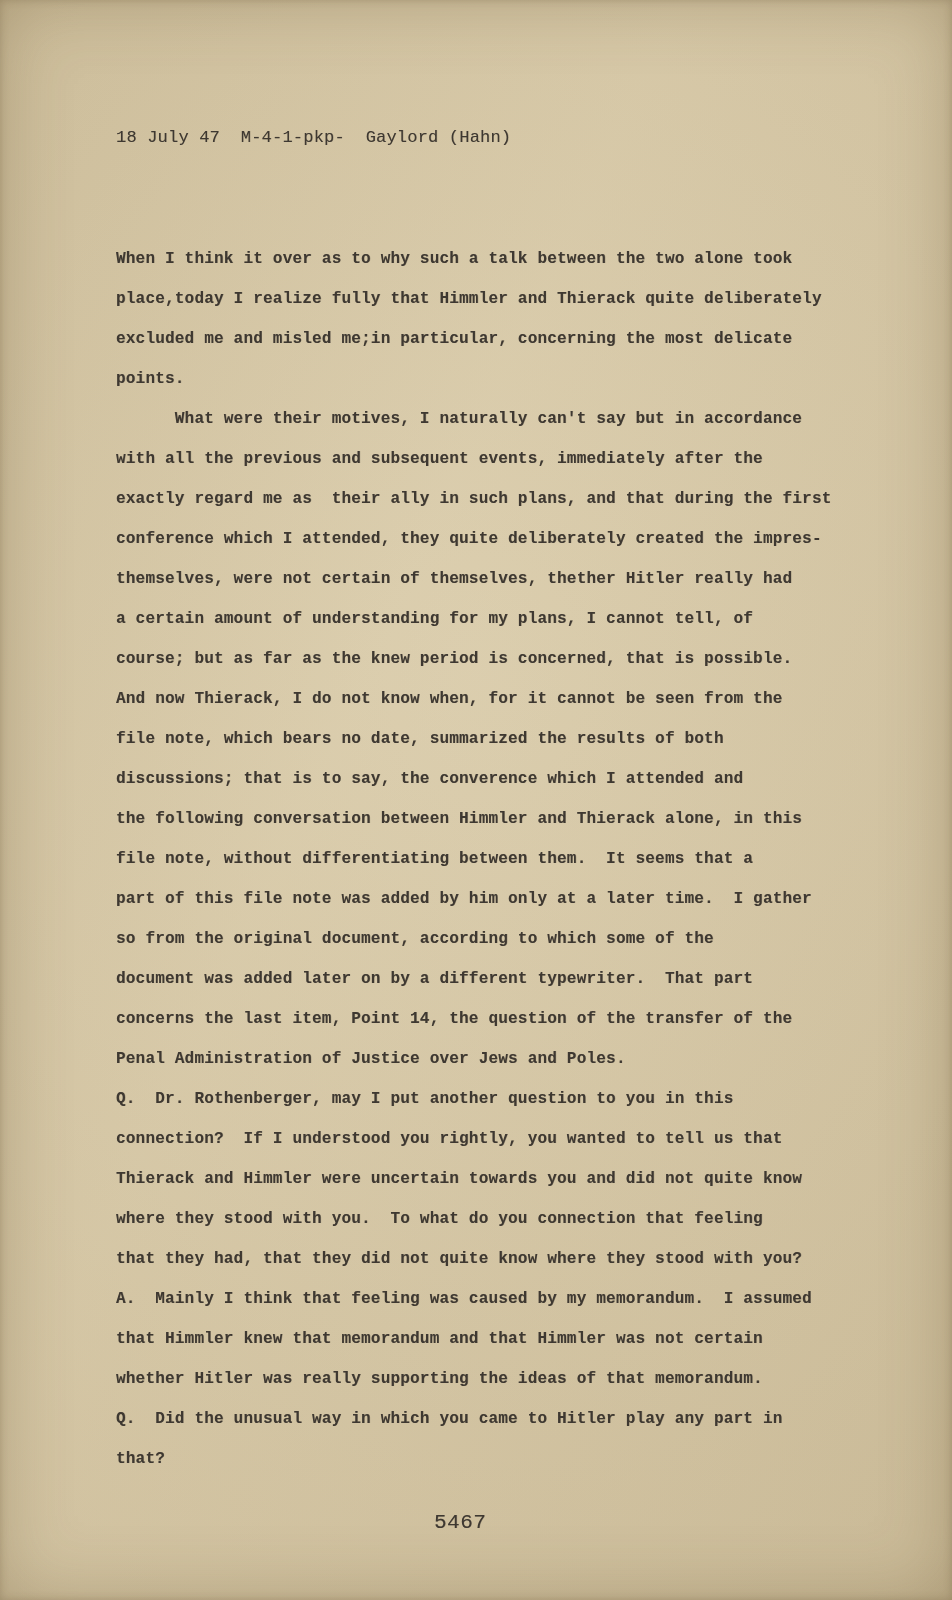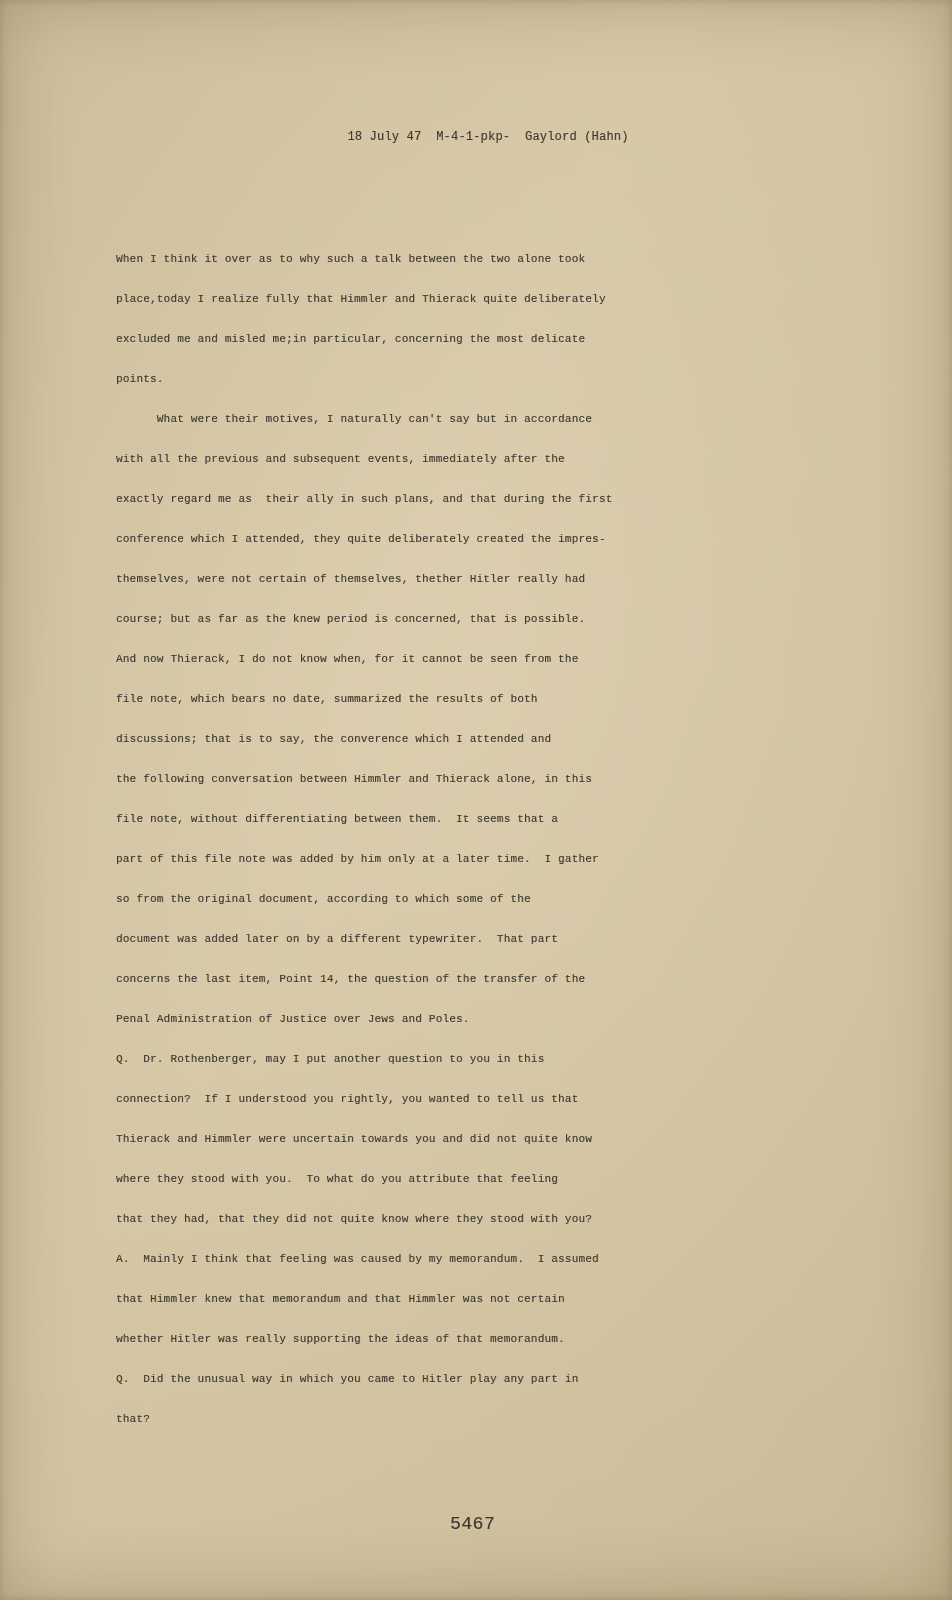--- a/index.html
+++ b/index.html
@@ -27,42 +27,42 @@
     box-sizing: border-box;
     color: var(--ink, #3e3831);
   }
   .content {
     position: absolute;
     top: 80px;
     left: 116px;
     right: 92px;
   }
   .header-block {
-    font-size: 12px;
+    font-size: 17px;
     line-height: 23px;
     letter-spacing: 0.2px;
     white-space: pre;
     text-shadow: 0.4px 0.4px 0 rgba(62,56,49,0.35);
-    text-align: center;
   }
   .body-block {
     margin-top: 44px;
   }
   .line {
-    font-size: 11px;
+    font-size: 16px;
     line-height: 40px;
     letter-spacing: 0.2px;
     white-space: pre;
     text-shadow: 0.4px 0.4px 0 rgba(62,56,49,0.35);
+    font-weight: bold;
   }
   .page-number {
     position: absolute;
-    left: 450px;
+    left: 434px;
     bottom: 66px;
-    font-size: 18px;
+    font-size: 21px;
     letter-spacing: 0.5px;
     text-shadow: 0.4px 0.4px 0 rgba(62,56,49,0.4);
     text-align: right;
   }
 </style>
 </head>
 <body>
 
 <div class="page" style="--paper: #d6c7a4; --ink: #3e3831;">
   <div class="content">
@@ -74,35 +74,36 @@
     <div class="body-block">
         <div class="line">When I think it over as to why such a talk between the two alone took</div>
         <div class="line">place,today I realize fully that Himmler and Thierack quite deliberately</div>
         <div class="line">excluded me and misled me;in particular, concerning the most delicate</div>
         <div class="line">points.</div>
         <div class="line">      What were their motives, I naturally can't say but in accordance</div>
         <div class="line">with all the previous and subsequent events, immediately after the</div>
         <div class="line">exactly regard me as  their ally in such plans, and that during the first</div>
         <div class="line">conference which I attended, they quite deliberately created the impres-</div>
         <div class="line">themselves, were not certain of themselves, thether Hitler really had</div>
+        <div class="line">a certain amount of understanding for my plans, I cannot tell, of</div>
         <div class="line">course; but as far as the knew period is concerned, that is possible.</div>
         <div class="line">And now Thierack, I do not know when, for it cannot be seen from the</div>
         <div class="line">file note, which bears no date, summarized the results of both</div>
         <div class="line">discussions; that is to say, the converence which I attended and</div>
         <div class="line">the following conversation between Himmler and Thierack alone, in this</div>
         <div class="line">file note, without differentiating between them.  It seems that a</div>
         <div class="line">part of this file note was added by him only at a later time.  I gather</div>
         <div class="line">so from the original document, according to which some of the</div>
         <div class="line">document was added later on by a different typewriter.  That part</div>
         <div class="line">concerns the last item, Point 14, the question of the transfer of the</div>
         <div class="line">Penal Administration of Justice over Jews and Poles.</div>
         <div class="line">Q.  Dr. Rothenberger, may I put another question to you in this</div>
         <div class="line">connection?  If I understood you rightly, you wanted to tell us that</div>
         <div class="line">Thierack and Himmler were uncertain towards you and did not quite know</div>
-        <div class="line">where they stood with you.  To what do you attribute that feeling</div>
+        <div class="line">where they stood with you.  To what do you connection that feeling</div>
         <div class="line">that they had, that they did not quite know where they stood with you?</div>
         <div class="line">A.  Mainly I think that feeling was caused by my memorandum.  I assumed</div>
         <div class="line">that Himmler knew that memorandum and that Himmler was not certain</div>
         <div class="line">whether Hitler was really supporting the ideas of that memorandum.</div>
         <div class="line">Q.  Did the unusual way in which you came to Hitler play any part in</div>
         <div class="line">that?</div>
       </div>
 
   </div>
 

